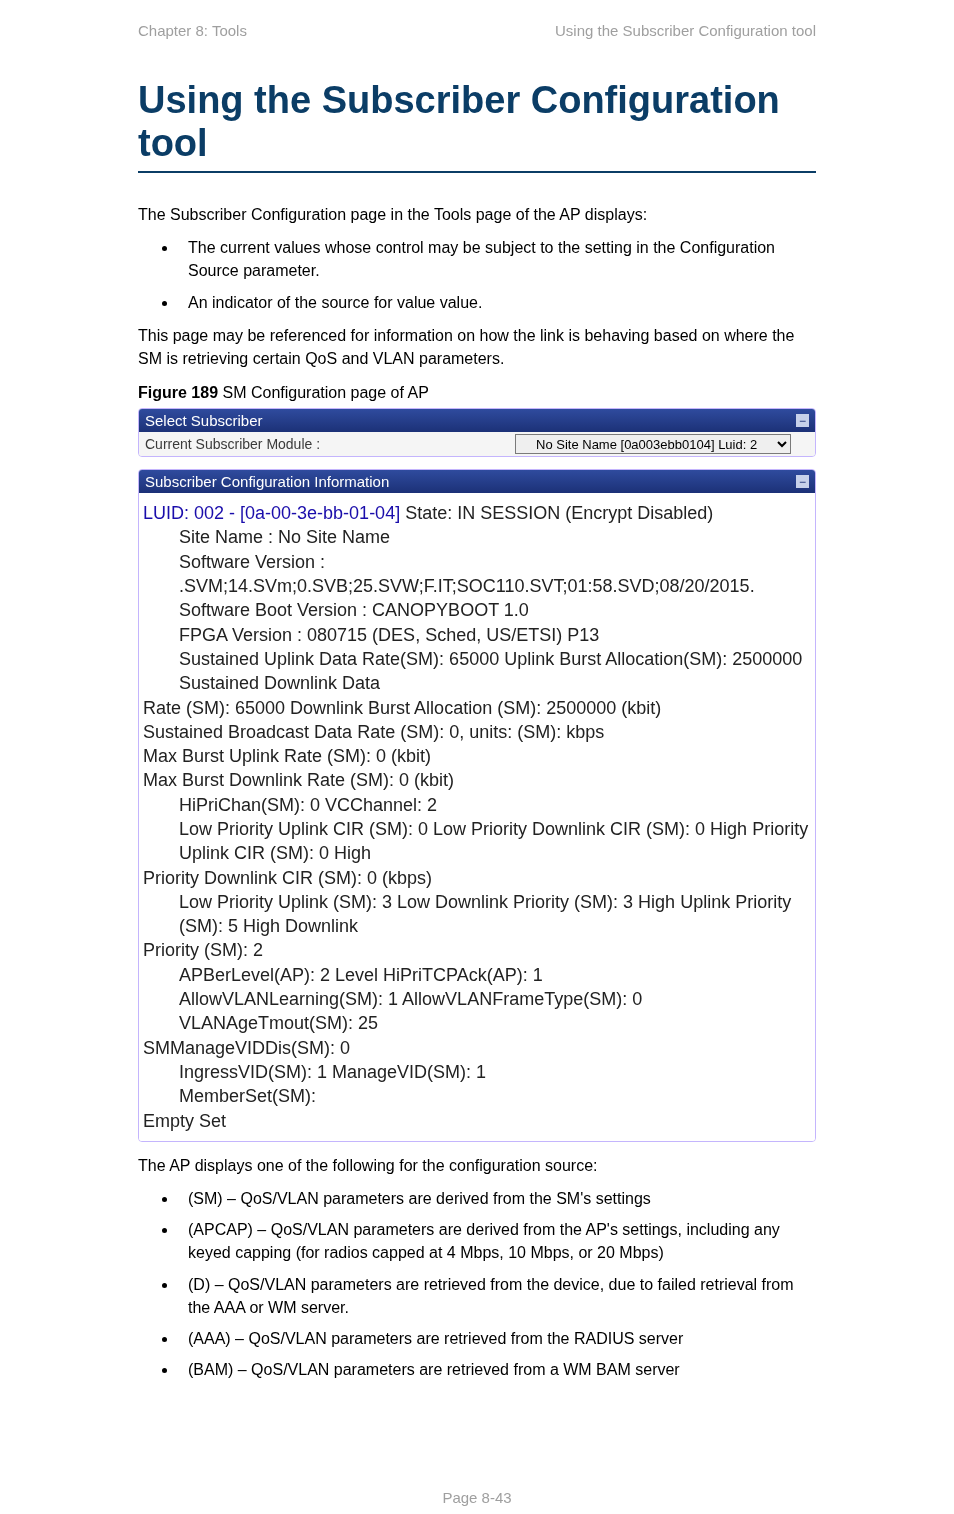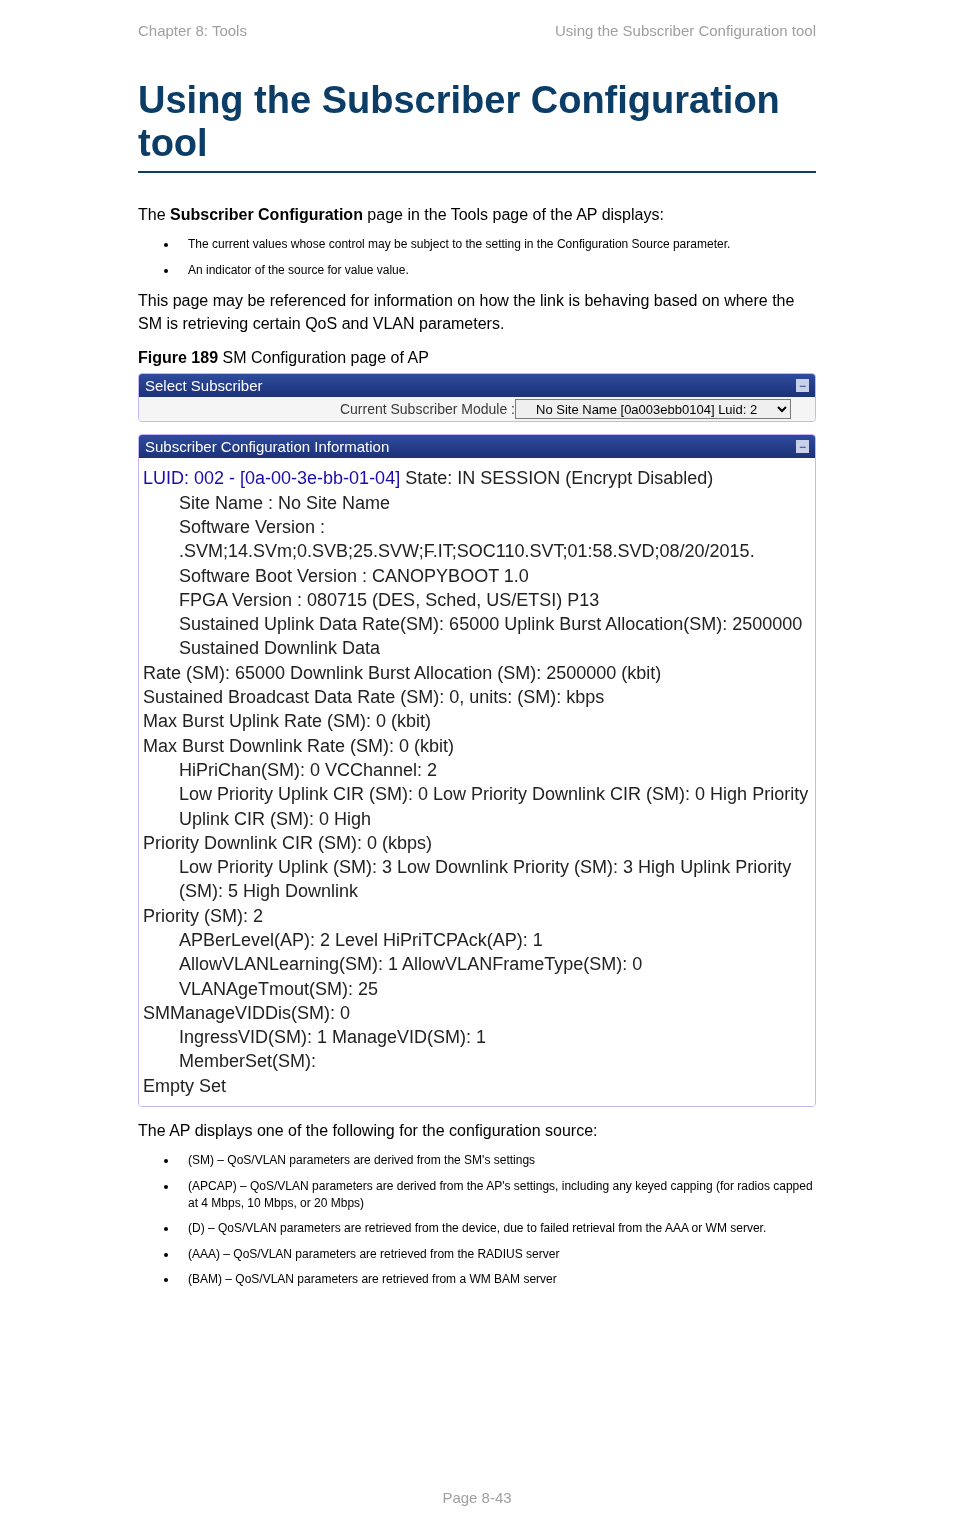--- a/index.html
+++ b/index.html
@@ -32,27 +32,27 @@
   .title-rule {
     border: none;
     border-top: 2px solid #0b3d66;
     margin: 0 0 30px 0;
   }
   .body-text {
     font-size: 16px;
     line-height: 1.45;
     margin: 0 0 10px 0;
   }
-  .body-text .bold { font-weight: bold; }
+  .body-text .bold { font-weight: normal; }
   ul.doc-list {
     margin: 0 0 10px 0;
     padding-left: 40px;
   }
   ul.doc-list li {
-    font-size: 12px;
+    font-size: 16px;
     line-height: 1.45;
     margin-bottom: 8px;
     padding-left: 10px;
   }
   .figure-caption {
     font-size: 16px;
     margin: 14px 0 6px 0;
   }
   .figure-caption .bold { font-weight: bold; }
   .panel {
@@ -95,21 +95,20 @@
     border: 1px solid #7a7a7a;
     background: #efefef;
     height: 20px;
   }
   .subscriber-row {
     display: flex;
     align-items: center;
   }
   .subscriber-row label {
     width: 370px;
-    text-align: right;
   }
   .config-body {
     background: #ffffff;
     font-size: 18px;
     line-height: 1.35;
     padding: 8px 4px;
     color: #222;
   }
   .config-body .luid-link { color: #1a0dab; }
   .config-body .indent { padding-left: 36px; display: block; }

